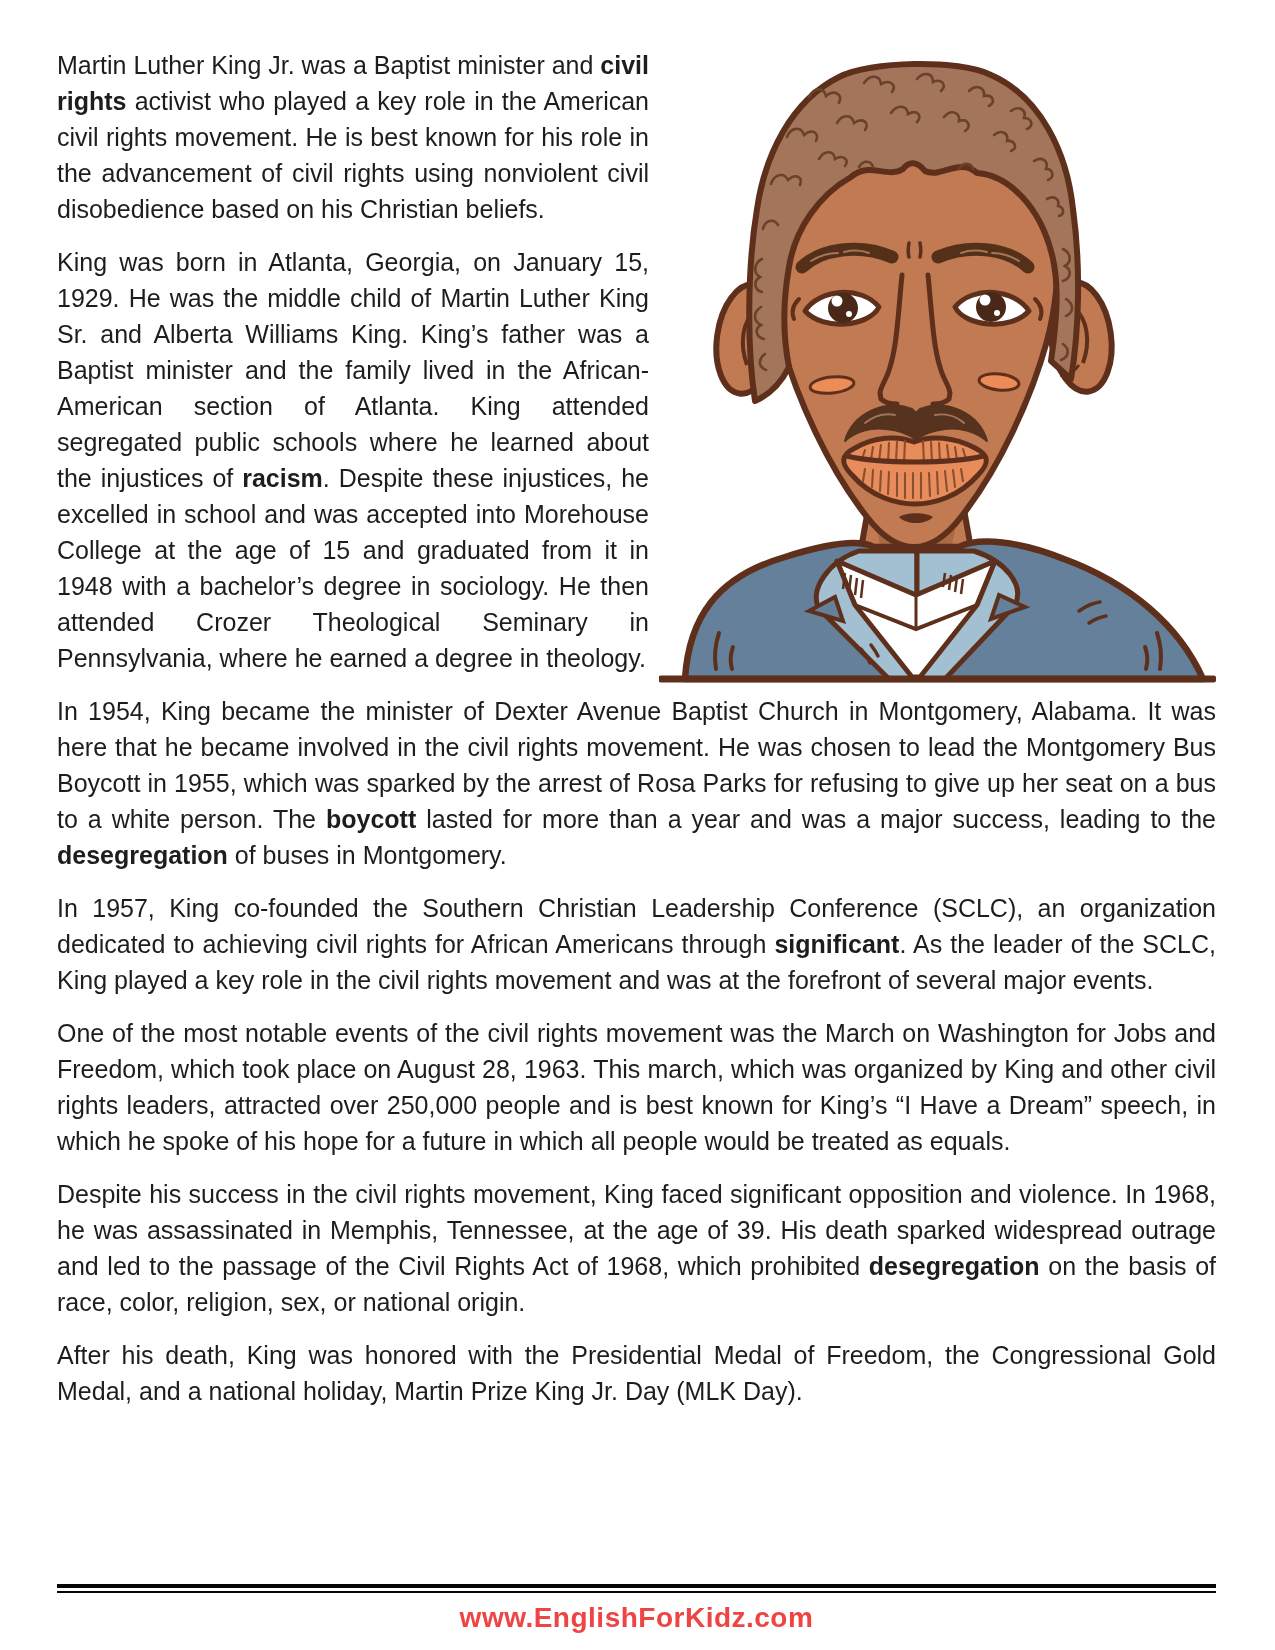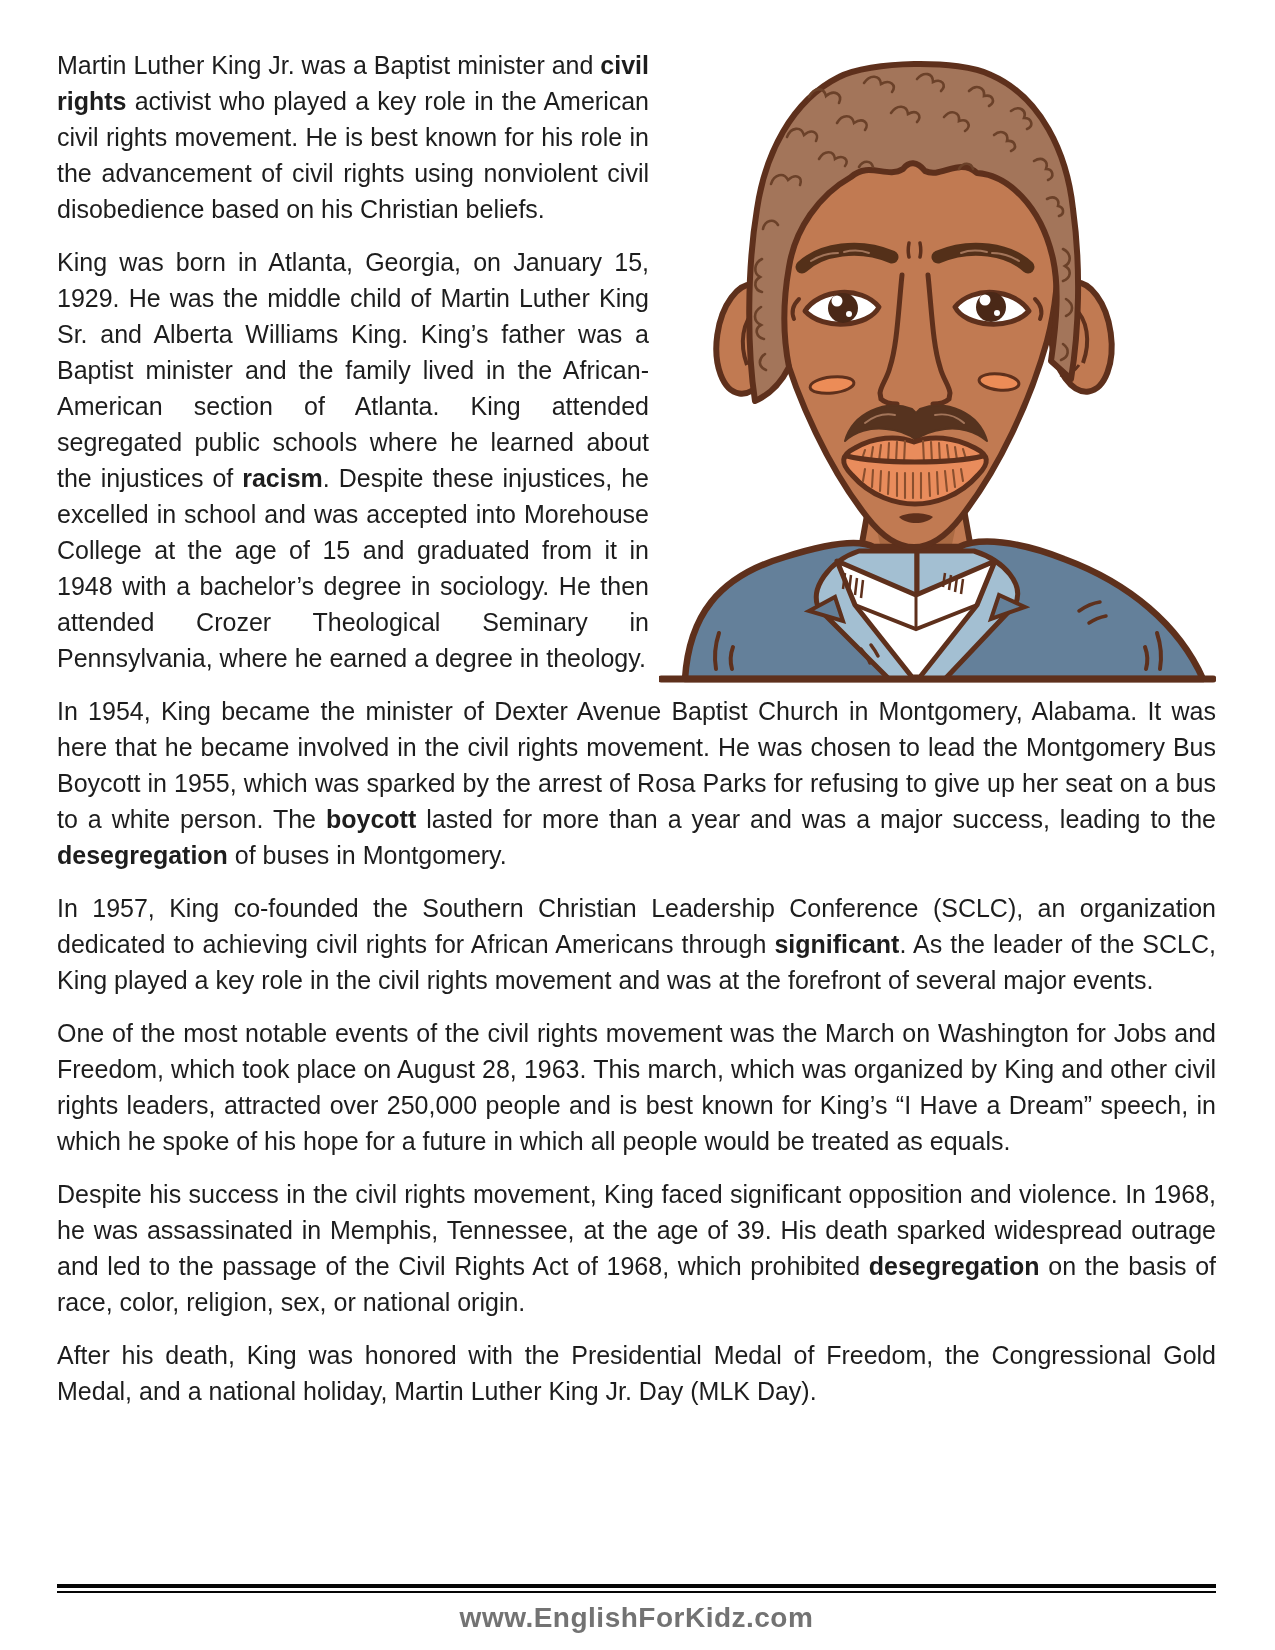--- a/index.html
+++ b/index.html
@@ -38,21 +38,21 @@
   .cheek{fill:var(--c-cheek,#ec8c57);}
   .lips{fill:var(--c-lips,#e98c5c);}
   .liphatch{stroke:var(--c-lip_hatch,#8a4f2e);stroke-width:2.1;fill:none;stroke-linecap:round;}
   .mous{fill:var(--c-mustache,#56331f);stroke:var(--c-mustache,#56331f);}
   .jacket{fill:var(--c-jacket,#64809a);}
   .lapel{fill:var(--c-lapel,#a3bfd2);}
   .dark{fill:var(--c-outline,#5e301c);}
 
   .footer{position:absolute;left:57px;right:59px;bottom:16px;}
   .double-rule{height:3px;border-top:4px solid #050505;border-bottom:2.5px solid #050505;}
-  .site{margin-top:9px;text-align:center;font-weight:700;font-size:28px;color:#737373;letter-spacing:0.5px;}
+  .site{margin-top:9px;text-align:center;font-weight:700;font-size:28px;color:#ef4444;letter-spacing:0.5px;}
 </style>
 </head>
 <body>
 
 <div class="page">
 
   <div class="article">
 
     <figure class="mlk">
       <svg viewBox="0 0 557 634" xmlns="http://www.w3.org/2000/svg">
@@ -177,21 +177,21 @@
         <path class="outl nofill" stroke-width="7" stroke-linecap="round" d="M2,630 L554,630"></path>
       </svg>
     </figure>
 
     <p><span>Martin Luther King Jr. was a Baptist minister and </span><b>civil rights</b><span> activist who played a key role in the American civil rights movement. He is best known for his role in the advancement of civil rights using nonviolent civil disobedience based on his Christian beliefs.</span></p>
     <p><span>King was born in Atlanta, Georgia, on January 15, 1929. He was the middle child of Martin Luther King Sr. and Alberta Williams King. King’s father was a Baptist minister and the family lived in the African-American section of Atlanta. King attended segregated public schools where he learned about the injustices of </span><b>racism</b><span>. Despite these injustices, he excelled in school and was accepted into Morehouse College at the age of 15 and graduated from it in 1948 with a bachelor’s degree in sociology. He then attended Crozer Theological Seminary in Pennsylvania, where he earned a degree in theology.</span></p>
     <p><span>In 1954, King became the minister of Dexter Avenue Baptist Church in Montgomery, Alabama. It was here that he became involved in the civil rights movement. He was chosen to lead the Montgomery Bus Boycott in 1955, which was sparked by the arrest of Rosa Parks for refusing to give up her seat on a bus to a white person. The </span><b>boycott</b><span> lasted for more than a year and was a major success, leading to the </span><b>desegregation</b><span> of buses in Montgomery.</span></p>
     <p><span>In 1957, King co-founded the Southern Christian Leadership Conference (SCLC), an organization dedicated to achieving civil rights for African Americans through </span><b>significant</b><span>. As the leader of the SCLC, King played a key role in the civil rights movement and was at the forefront of several major events.</span></p>
     <p><span>One of the most notable events of the civil rights movement was the March on Washington for Jobs and Freedom, which took place on August 28, 1963. This march, which was organized by King and other civil rights leaders, attracted over 250,000 people and is best known for King’s “I Have a Dream” speech, in which he spoke of his hope for a future in which all people would be treated as equals.</span></p>
     <p><span>Despite his success in the civil rights movement, King faced significant opposition and violence. In 1968, he was assassinated in Memphis, Tennessee, at the age of 39. His death sparked widespread outrage and led to the passage of the Civil Rights Act of 1968, which prohibited </span><b>desegregation</b><span> on the basis of race, color, religion, sex, or national origin.</span></p>
-    <p><span>After his death, King was honored with the Presidential Medal of Freedom, the Congressional Gold Medal, and a national holiday, Martin Luther King Jr. Day (MLK Day).</span></p>
+    <p><span>After his death, King was honored with the Presidential Medal of Freedom, the Congressional Gold Medal, and a national holiday, Martin Prize King Jr. Day (MLK Day).</span></p>
   </div>
 
   <div class="footer">
     <div class="double-rule"></div>
     <div class="site">www.EnglishForKidz.com</div>
   </div>
 
 </div>
 
 </body></html>

